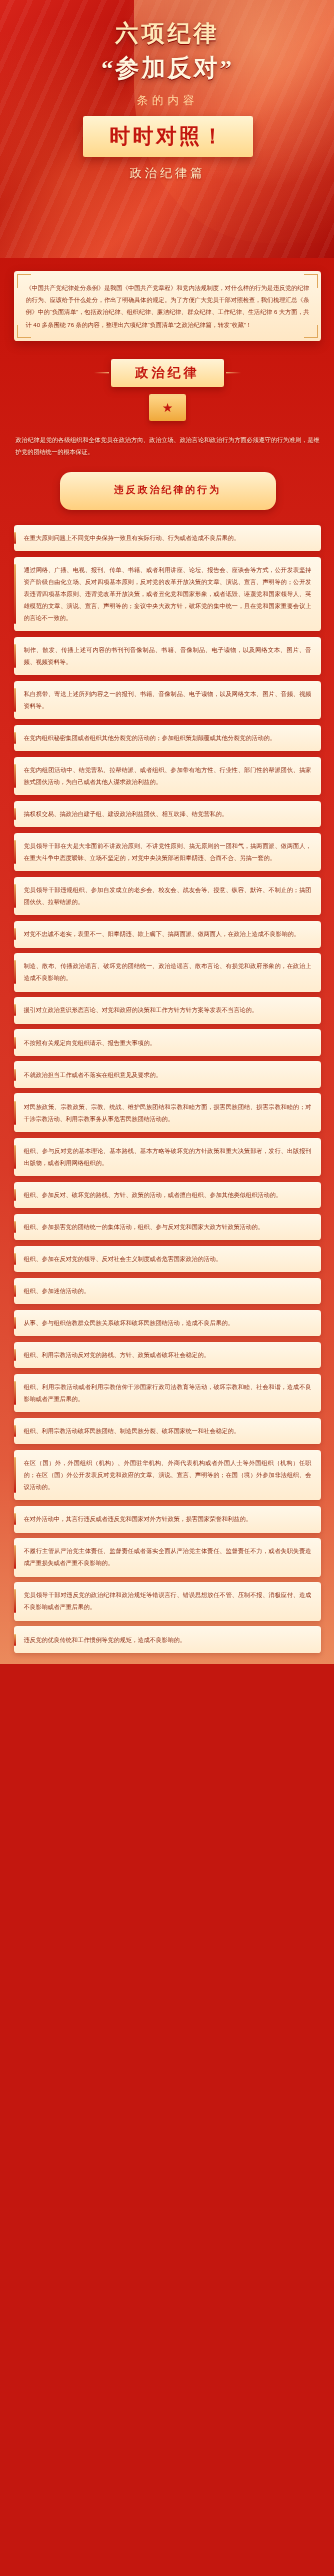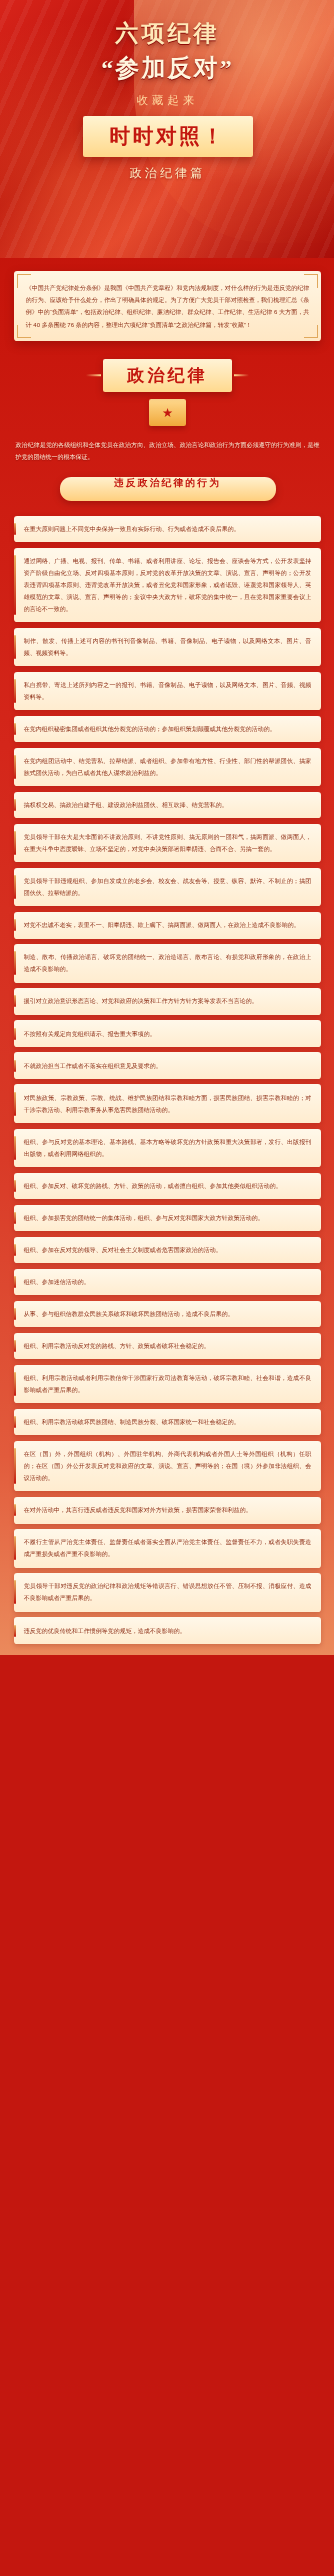--- a/index.html
+++ b/index.html
@@ -102,21 +102,21 @@
   .sec-title-wrap { text-align:center; padding: 17.5px 0 3.1px; }
   .sec-title {
     display:inline-block; position:relative;
     padding: 5.2px 24px;
     background: linear-gradient(180deg,#fff3d6,#ffd98e);
     border-radius: 2.1px;
     box-shadow: 0 2.6px 7.2px rgba(90,0,0,.35);
   }
   .sec-title span {
     font-family:"Liberation Serif", serif;
-    font-size: 17px; font-weight:bold; letter-spacing:3.1px; color:#c3170f;
+    font-size: 13px; font-weight:bold; letter-spacing:3.1px; color:#c3170f;
   }
   .sec-title::before, .sec-title::after{
     content:""; position:absolute; top:50%; width:15.5px; height:1.5px;
     background: linear-gradient(90deg,#ffd98e,rgba(255,217,142,0));
     transform: translateY(-50%);
   }
   .sec-title::before{ left:-17.5px; background: linear-gradient(270deg,#ffd98e,rgba(255,217,142,0)); }
   .sec-title::after{ right:-17.5px; }
 
   .flag-badge{
@@ -133,24 +133,24 @@
     color: #fff3dd;
     font-size: 6px;
     line-height: 2.05;
     text-align: justify;
     text-shadow: 0 0.5px 1px rgba(110,10,0,.5);
   }
 
   
   .banner {
     margin: 13.4px auto 5.2px;
-    width: 216px; height: 24px;
+    width: 216px; height: 38px;
     background: linear-gradient(180deg,#fff1cf,#ffcf7d);
     border-radius: 11.3px;
-    display:flex; justify-content:center;
+    display:flex; align-items:center; justify-content:center;
     box-shadow: 0 2.6px 7.2px rgba(90,0,0,.35);
   }
   .banner span{
     font-family:"Liberation Serif", serif;
     font-size: 9.8px; font-weight:bold; letter-spacing:2.1px; color:#c3170f;
   }
 
   
   .list { padding: 4.1px 14.4px 5.2px; }
   .item {
@@ -192,21 +192,21 @@
 </head>
 <body>
 
 <div class="page">
 
   <div class="hero">
     <div class="ribbon"></div>
     <div class="hero-inner">
       <div class="h-line1">六项纪律</div>
       <div class="h-line2">“参加反对”</div>
-      <div class="h-sub">收藏起来</div>
+      <div class="h-sub">条的内容</div>
       <div class="h-band">
         <span>时时对照！</span>
       </div>
       <div class="h-line4">政治纪律篇</div>
     </div>
   </div>
 
   <div class="intro-wrap">
     <div class="intro">
       <div class="intro-corner ic-tl"></div>

